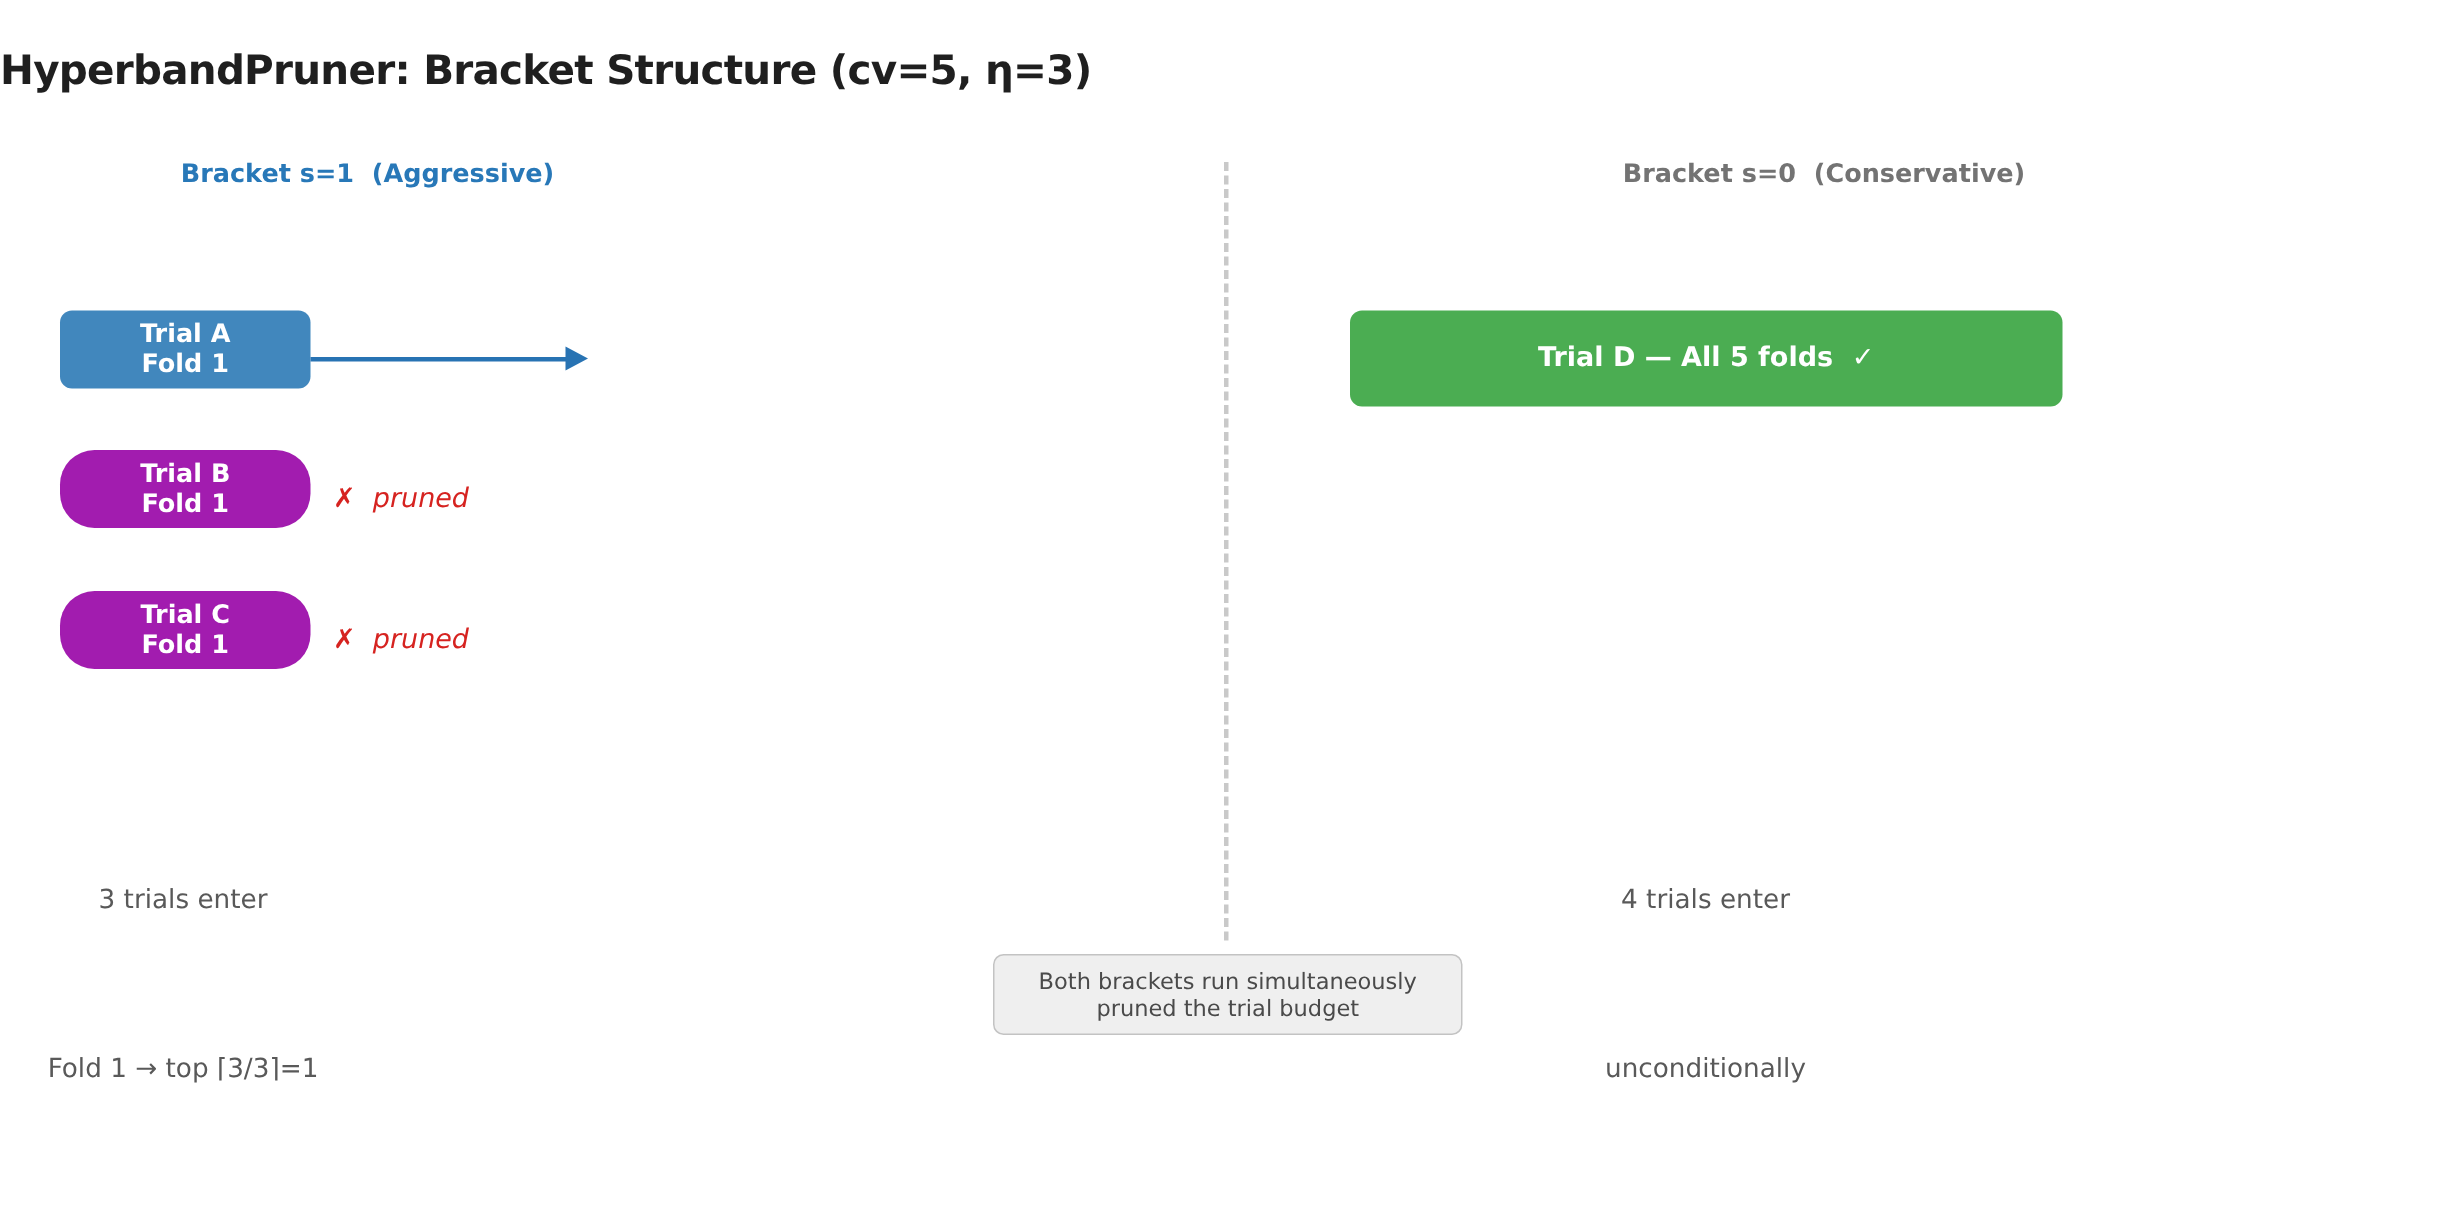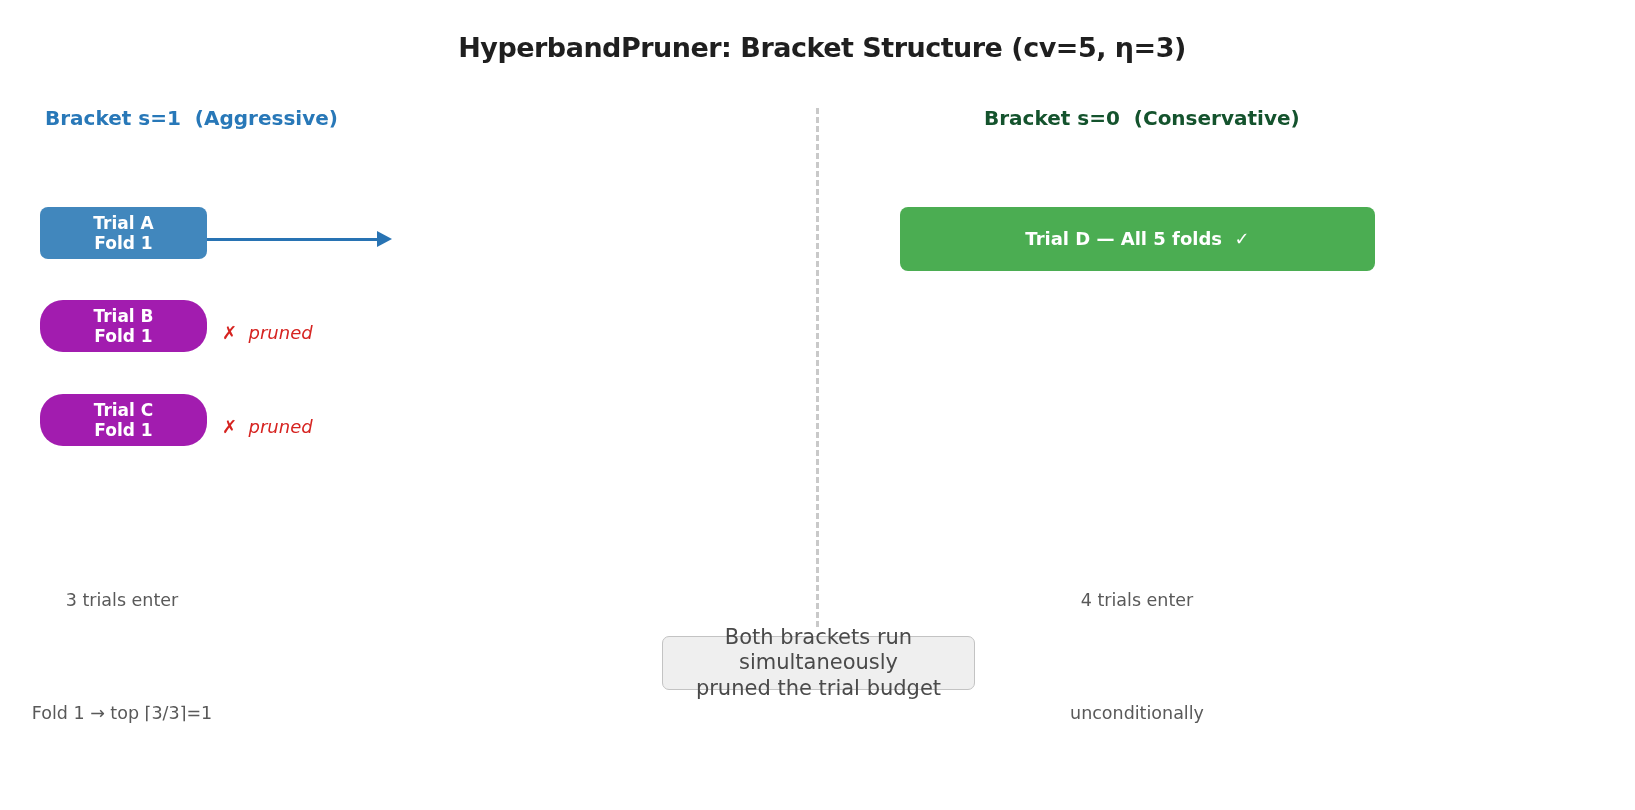--- a/index.html
+++ b/index.html
@@ -8,39 +8,38 @@
     width: 1635px;
     height: 810px;
     background: #ffffff;
     font-family: "DejaVu Sans", "Liberation Sans", sans-serif;
     overflow: hidden;
   }
   .abs { position: absolute; }
 
   .title {
     left: 0; top: 32px; width: 1570px;
-    text-align: center;
+    text-align: left;
     font-size: 27px;
     font-weight: bold;
     color: #1f1f1f;
     letter-spacing: -0.5px;
     white-space: pre;
-    padding-left: 37px;
   }
 
   .bracket-header {
     top: 106px;
     width: 400px;
-    text-align: left;
-    font-size: 20px;
+    text-align: center;
+    font-size: 17px;
     font-weight: bold;
     white-space: pre;
   }
   .bracket-header.left  { left: 45px;  color: #2878b8; }
-  .bracket-header.right { left: 984px; color: #14532d; }
+  .bracket-header.right { left: 1016px; color: #737373; }
 
   .divider {
     left: 816px; top: 108px;
     width: 0; height: 519px;
     border-left: 3px dashed #c9c9c9;
   }
 
   .node {
     border-radius: 8px;
     color: #ffffff;
@@ -99,21 +98,21 @@
     width: 313px; height: 54px;
     background: #efefef;
     border: 1.5px solid #c3c3c3;
     border-radius: 7px;
     box-sizing: border-box;
     display: flex;
     flex-direction: column;
     align-items: center;
     justify-content: center;
     text-align: center;
-    font-size: 21px;
+    font-size: 15px;
     line-height: 1.22;
     color: #4a4a4a;
   }
 </style>
 </head>
 <body>
 
 <div id="canvas">
 
   <div class="abs title">HyperbandPruner: Bracket Structure (cv=5, η=3)</div>

